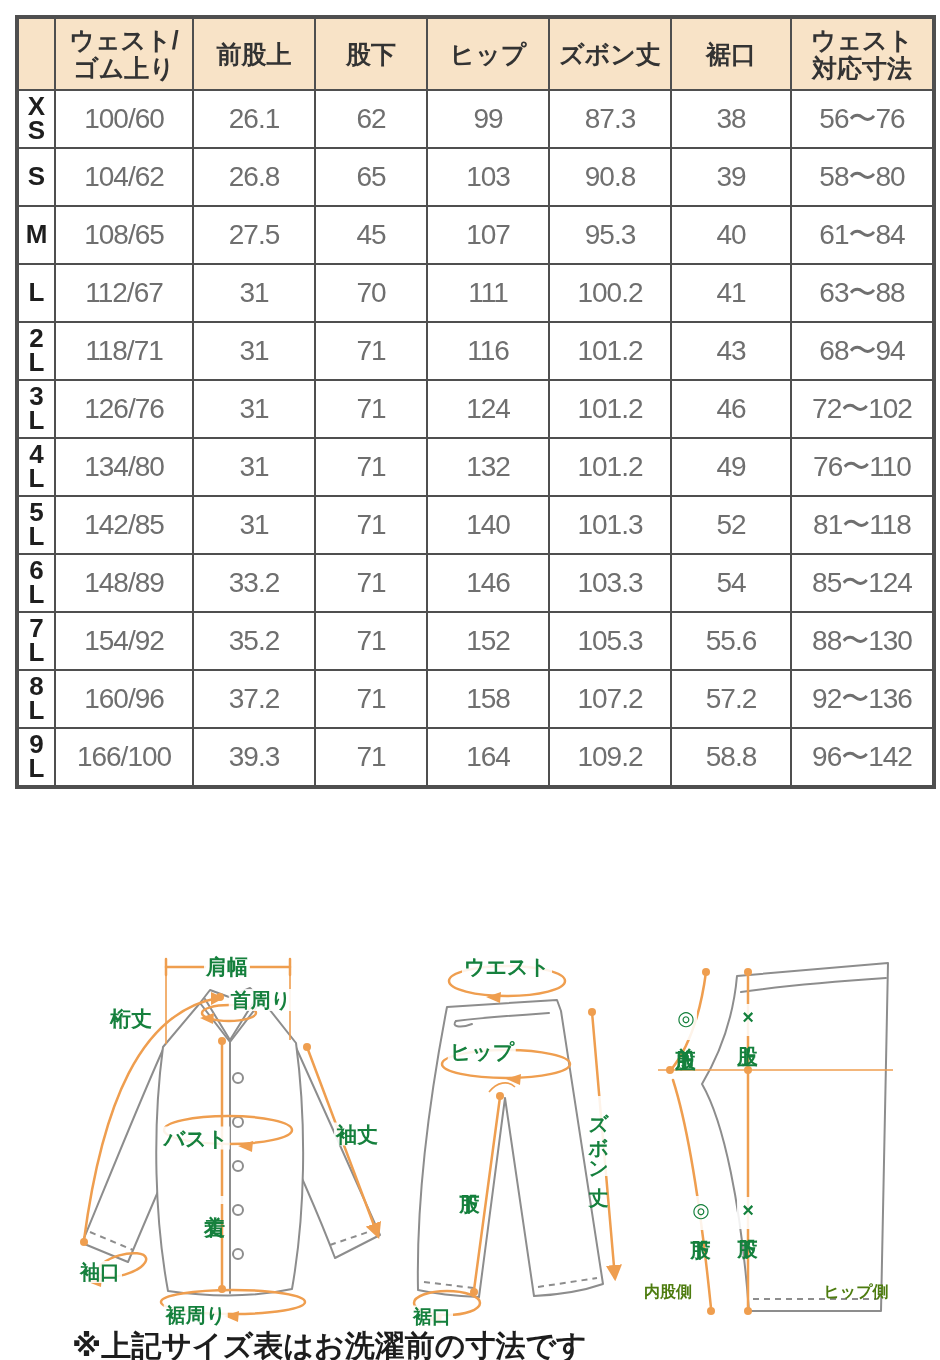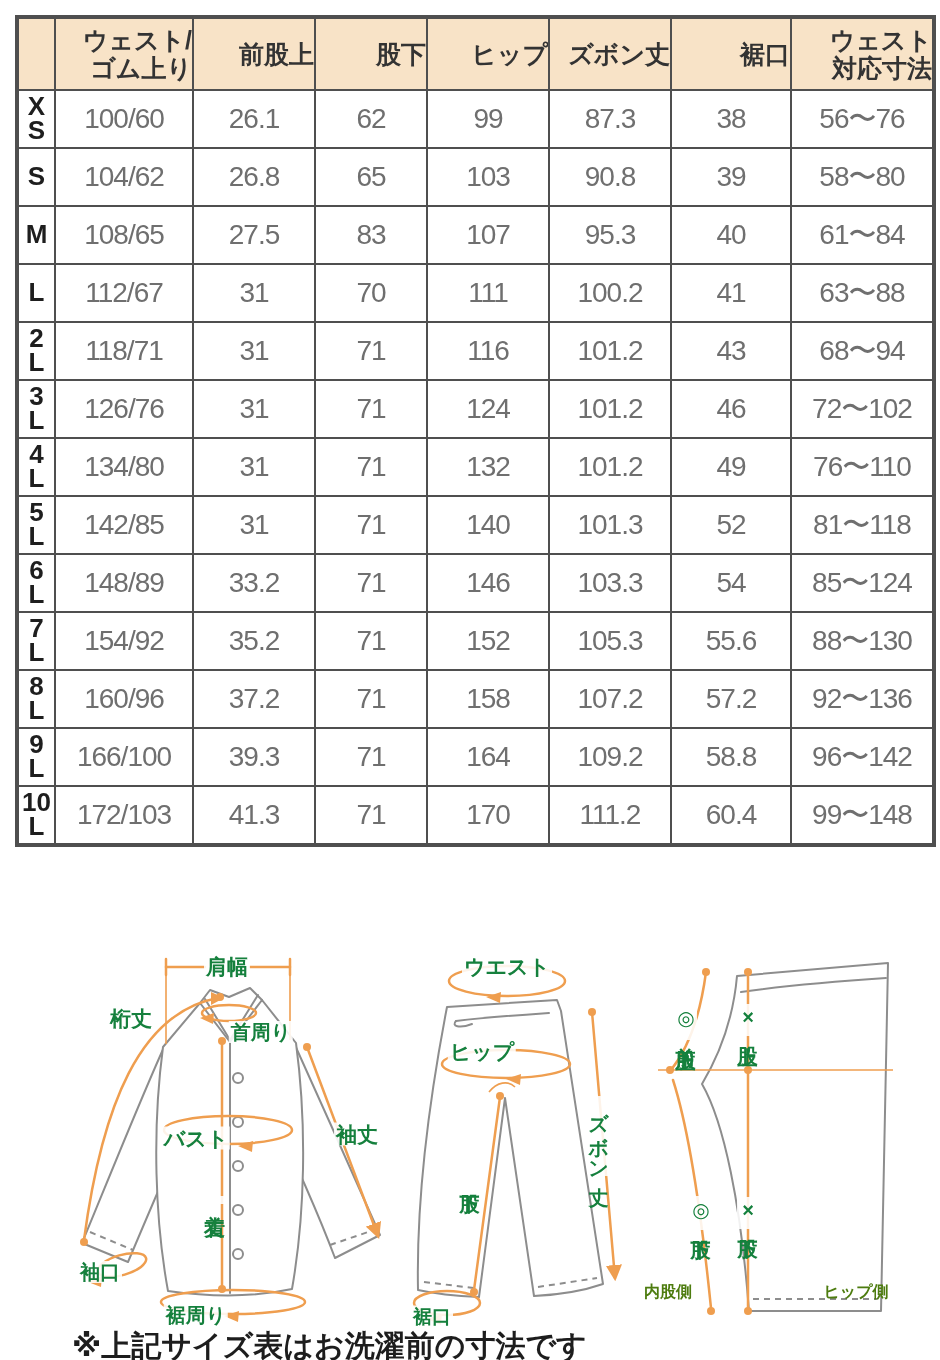--- a/index.html
+++ b/index.html
@@ -14,21 +14,21 @@
     position:absolute;left:15px;top:15px;width:917px;
     border-collapse:collapse;table-layout:fixed;
     border:4px solid #4f4f4f;background:#fff;
   }
   #size-table th,#size-table td{
     border:2px solid #4f4f4f;text-align:center;vertical-align:middle;
     padding:0;overflow:hidden;
   }
   #size-table thead th{
     background:#f8e3c7;height:70px;font-size:25px;font-weight:600;
-    color:#333333;white-space:pre-line;line-height:1.12;text-align:right;
+    color:#333333;white-space:pre-line;line-height:1.12;
   }
   #size-table tbody th{
     background:#ffffff;font-size:26px;font-weight:600;color:#1e1e1e;
     white-space:pre-line;line-height:0.92;
   }
   #size-table tbody td{
     height:56px;font-size:28px;font-weight:400;color:#6f6f6f;
     letter-spacing:-1px;
   }
 
@@ -102,21 +102,21 @@
         <td>65</td>
         <td>103</td>
         <td>90.8</td>
         <td>39</td>
         <td>58〜80</td>
       </tr>
       <tr>
         <th>M</th>
         <td>108/65</td>
         <td>27.5</td>
-        <td>83</td>
+        <td>45</td>
         <td>107</td>
         <td>95.3</td>
         <td>40</td>
         <td>61〜84</td>
       </tr>
       <tr>
         <th>L</th>
         <td>112/67</td>
         <td>31</td>
         <td>70</td>
@@ -205,31 +205,20 @@
       <tr>
         <th>9
 L</th>
         <td>166/100</td>
         <td>39.3</td>
         <td>71</td>
         <td>164</td>
         <td>109.2</td>
         <td>58.8</td>
         <td>96〜142</td>
-      </tr>
-      <tr>
-        <th>10
-L</th>
-        <td>172/103</td>
-        <td>41.3</td>
-        <td>71</td>
-        <td>170</td>
-        <td>111.2</td>
-        <td>60.4</td>
-        <td>99〜148</td>
       </tr>
     </tbody>
   </table>
 
 <svg class="diagrams" viewBox="0 945 940 415" aria-hidden="true">
   <defs>
     <marker id="arr" viewBox="0 0 10 10" refX="8" refY="5" markerWidth="6.5" markerHeight="6.5" orient="auto-start-reverse">
       <path d="M0 0L10 5L0 10z" fill="#ef9e4f"></path>
     </marker>
   </defs>
@@ -326,21 +315,21 @@
     <circle class="odot" cx="748" cy="1070" r="4"></circle>
 
     <path class="oline" d="M673 1080 C689 1130 701 1210 711 1308"></path>
     <circle class="odot" cx="711" cy="1311" r="4"></circle>
     <path class="oline" d="M748 1070 V1308"></path>
     <circle class="odot" cx="748" cy="1311" r="4"></circle>
   </g>
 </svg>
 
 <div class="dlabel" style="left:227px;top:966px;">肩幅</div>
-<div class="dlabel" style="left:261px;top:1000px;font-size:20px;margin-top:32px;">首周り</div>
+<div class="dlabel" style="left:261px;top:1000px;font-size:20px;">首周り</div>
 <div class="dlabel" style="left:131px;top:1018px;">桁丈</div>
 <div class="dlabel" style="left:196px;top:1138px;">バスト</div>
 <div class="dlabel" style="left:357px;top:1134px;">袖丈</div>
 <div class="dlabel vert" style="left:215px;top:1200px;">着丈</div>
 <div class="dlabel" style="left:100px;top:1272px;font-size:20px;">袖口</div>
 <div class="dlabel" style="left:196px;top:1315px;font-size:20px;">裾周り</div>
 
 <div class="dlabel" style="left:507px;top:966px;">ウエスト</div>
 <div class="dlabel" style="left:482px;top:1051px;">ヒップ</div>
 <div class="dlabel vert" style="left:470px;top:1180px;font-size:20px;">股下</div>

